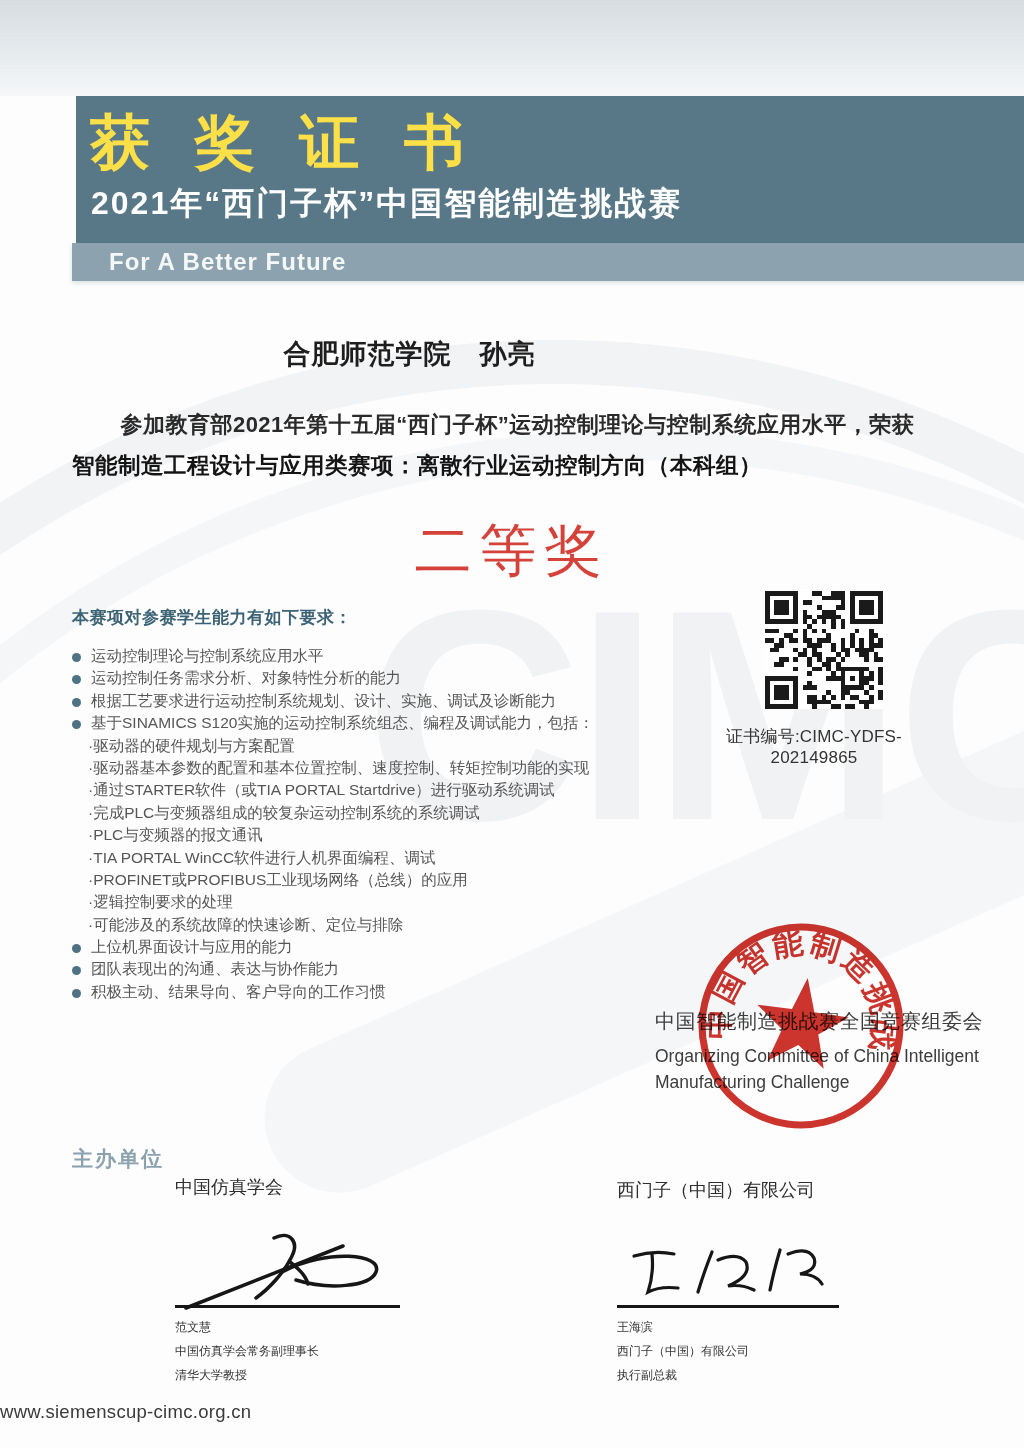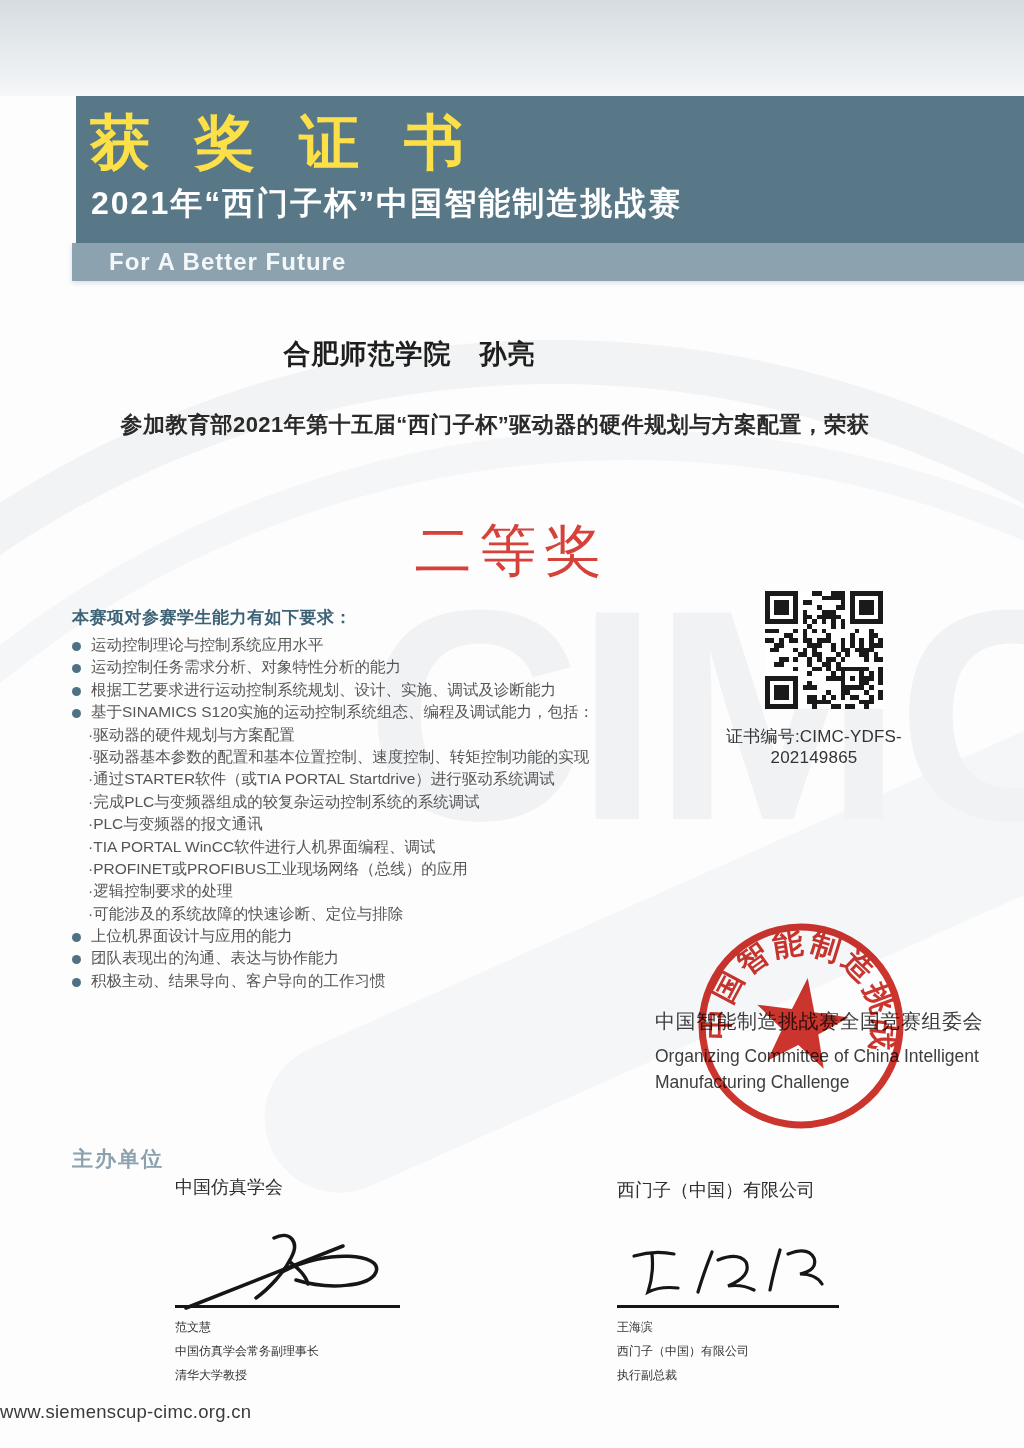--- a/index.html
+++ b/index.html
@@ -37,21 +37,21 @@
     font-weight:700;color:#1e1e1e;letter-spacing:1px;}
   .para1{left:72px;top:410px;width:900px;font-size:22px;font-weight:600;
     color:#2a2a2a;text-indent:2.2em;letter-spacing:.5px;}
   .para2{left:72px;top:450px;width:900px;font-size:22.5px;font-weight:800;
     color:#141414;letter-spacing:.5px;}
   .award{left:0;top:513px;width:1024px;text-align:center;font-size:57px;
     font-weight:500;color:#d4423a;letter-spacing:8px;}
 
   
   .req-block{left:72px;top:606px;width:585px;}
-  .req-heading{font-size:17px;font-weight:700;color:#3c6375;margin-bottom:6px;
+  .req-heading{font-size:17px;font-weight:700;color:#3c6375;margin-bottom:17px;
     letter-spacing:.5px;}
   .req-row{display:flex;align-items:flex-start;height:22.4px;font-size:15.5px;
     color:#565656;}
   .req-dot{flex:0 0 9px;width:9px;height:9px;border-radius:50%;background:#4e7183;
     margin:7px 10px 0 0;}
   .req-sub{height:22.4px;font-size:15.5px;color:#565656;padding-left:16px;}
 
   
   .qr-box{left:765px;top:591px;width:118px;height:118px;}
   .cert-no{left:684px;top:717px;width:260px;text-align:center;font-size:17px;
@@ -94,21 +94,22 @@
 
   <div class="band-dark">
     <div class="band-title">获 奖 证 书</div>
     <div class="band-sub">2021年“西门子杯”中国智能制造挑战赛</div>
   </div>
   <div class="band-light">
     <div class="band-tagline">For A Better Future</div>
   </div>
 
   <div class="abs name-line">合肥师范学院　孙亮</div>
-  <div class="abs para1">参加教育部2021年第十五届“西门子杯”驱动器的硬件规划与方案配置，荣获</div>
+  <div class="abs para1">参加教育部2021年第十五届“西门子杯”运动控制理论与控制系统应用水平，荣获</div>
+  <div class="abs para2">智能制造工程设计与应用类赛项：离散行业运动控制方向（本科组）</div>
   <div class="abs award">二等奖</div>
 
   <div class="abs req-block">
     <div class="req-heading">本赛项对参赛学生能力有如下要求：</div>
     <div id="req-list">
         <div class="req-row">
           <span class="req-dot"></span>
           <span>运动控制理论与控制系统应用水平</span>
         </div>
         <div class="req-row">

